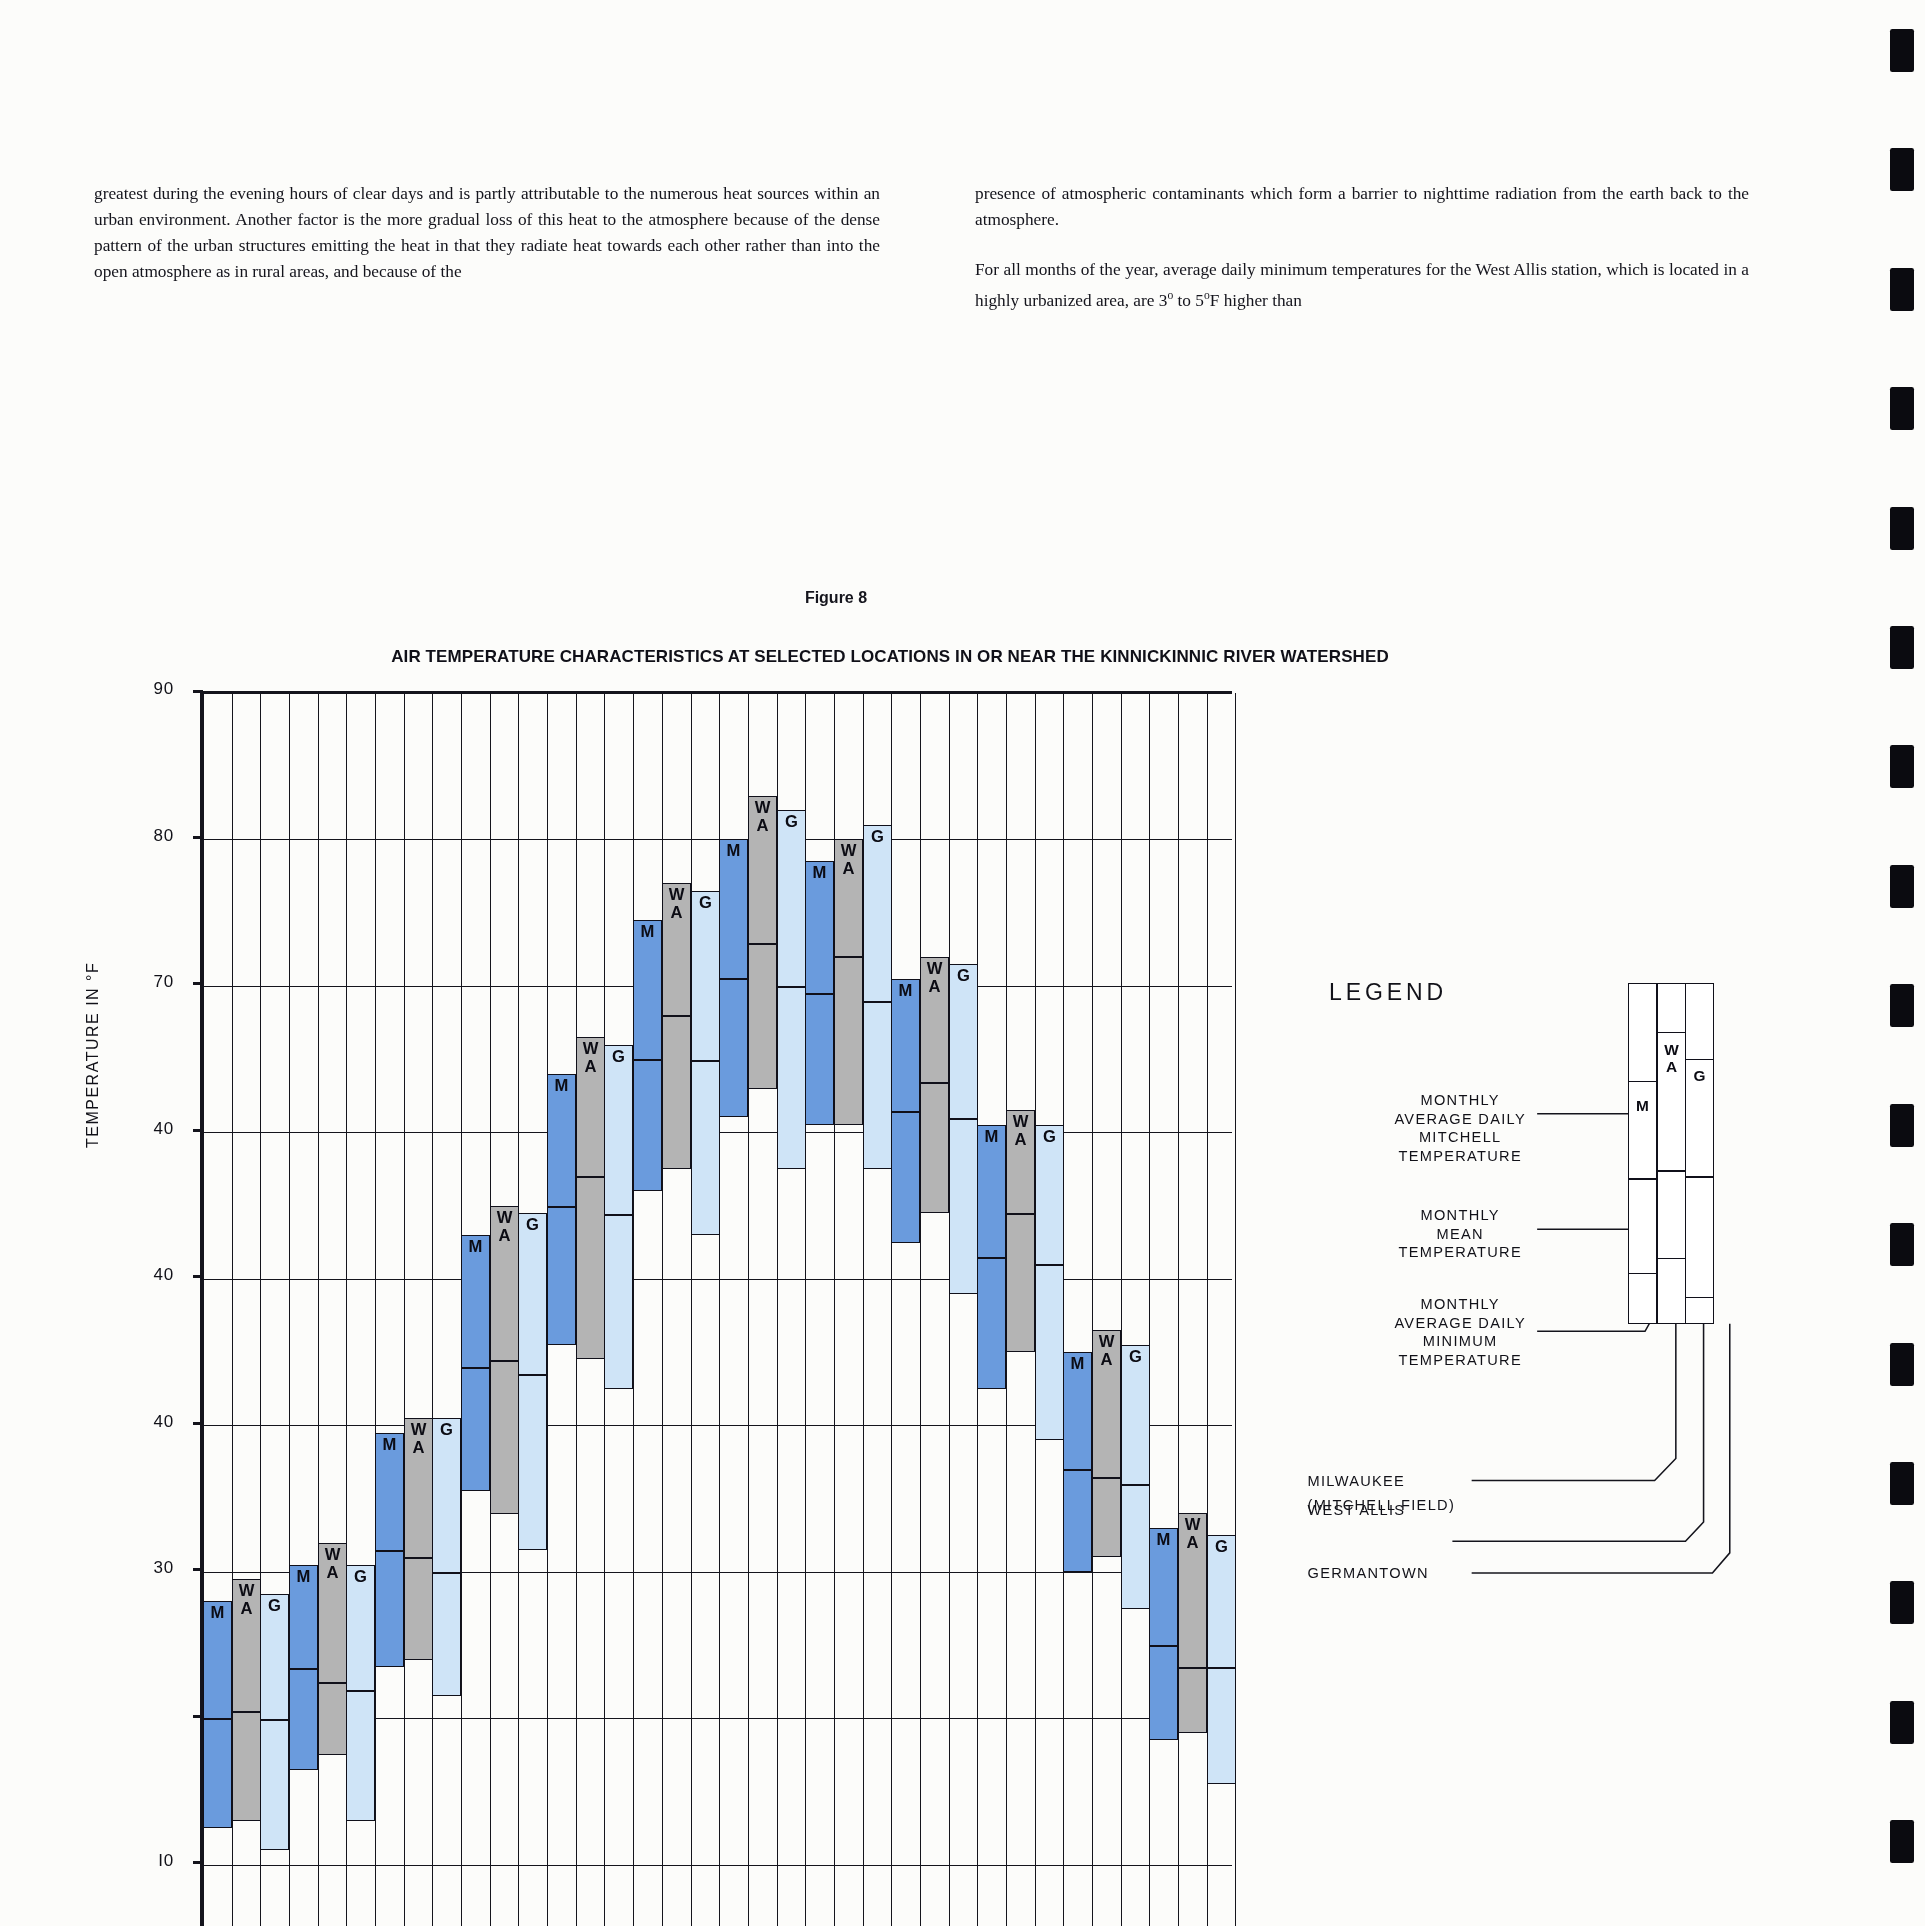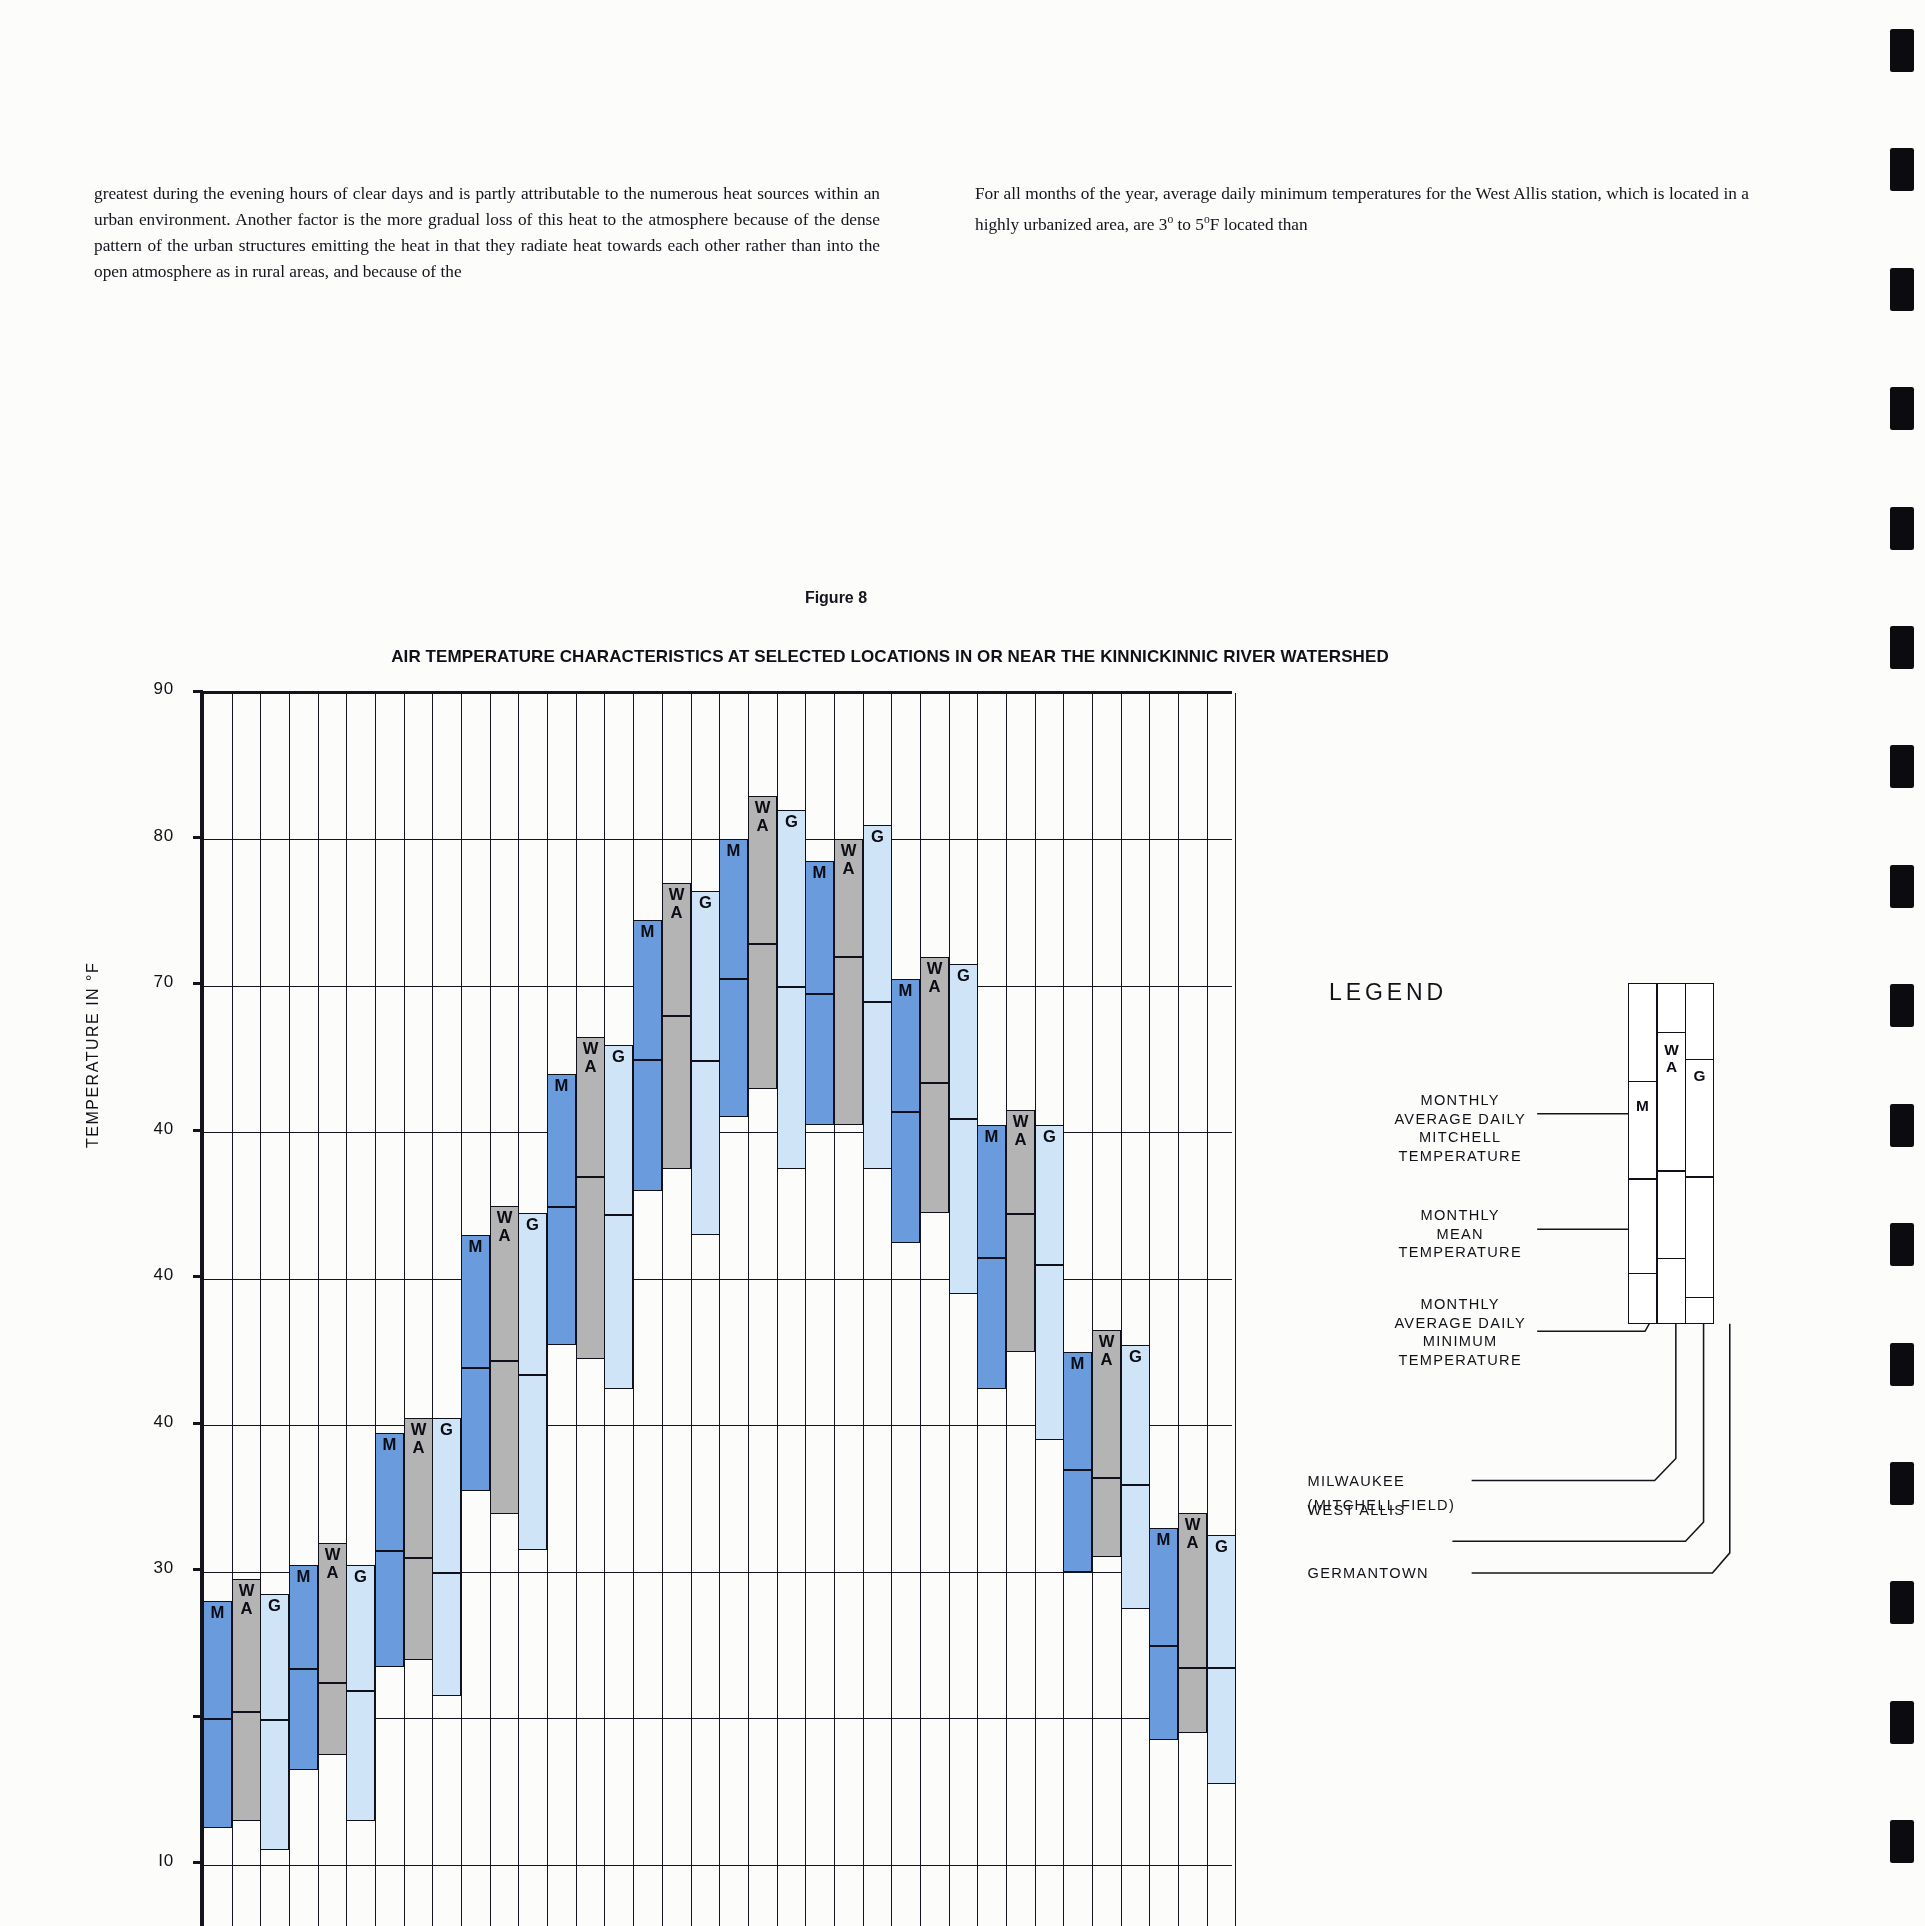--- a/index.html
+++ b/index.html
@@ -91,21 +91,22 @@
     <div class="bmark" style="top: 1581px;"></div>
     <div class="bmark" style="top: 1701px;"></div>
     <div class="bmark" style="top: 1820px;"></div>
   </div>
 
 <div class="col" id="colL">
   <p>greatest during the evening hours of clear days and is partly attributable to the numerous heat sources within an urban environment. Another factor is the more gradual loss of this heat to the atmosphere because of the dense pattern of the urban structures emitting the heat in that they radiate heat towards each other rather than into the open atmosphere as in rural areas, and because of the</p>
 </div>
 
 <div class="col" id="colR">
-  <p><span>For all months of the year, average daily minimum temperatures for the West Allis station, which is located in a highly urbanized area, are 3</span><span class="sup">o</span><span> to 5</span><span class="sup">o</span><span>F located than</span></p>
+  <p>presence of atmospheric contaminants which form a barrier to nighttime radiation from the earth back to the atmosphere.</p>
+  <p><span>For all months of the year, average daily minimum temperatures for the West Allis station, which is located in a highly urbanized area, are 3</span><span class="sup">o</span><span> to 5</span><span class="sup">o</span><span>F higher than</span></p>
 </div>
 
 <div id="figlabel">Figure 8</div>
 <div id="chartTitle">AIR TEMPERATURE CHARACTERISTICS AT SELECTED LOCATIONS IN OR NEAR THE KINNICKINNIC RIVER WATERSHED</div>
 
 <div id="yaxis">
     <div class="ylab" style="left: 116px; top: 679px;">90</div>
     <div class="ylab" style="left: 116px; top: 826px;">80</div>
     <div class="ylab" style="left: 116px; top: 972px;">70</div>
     <div class="ylab" style="left: 116px; top: 1119px;">40</div>

